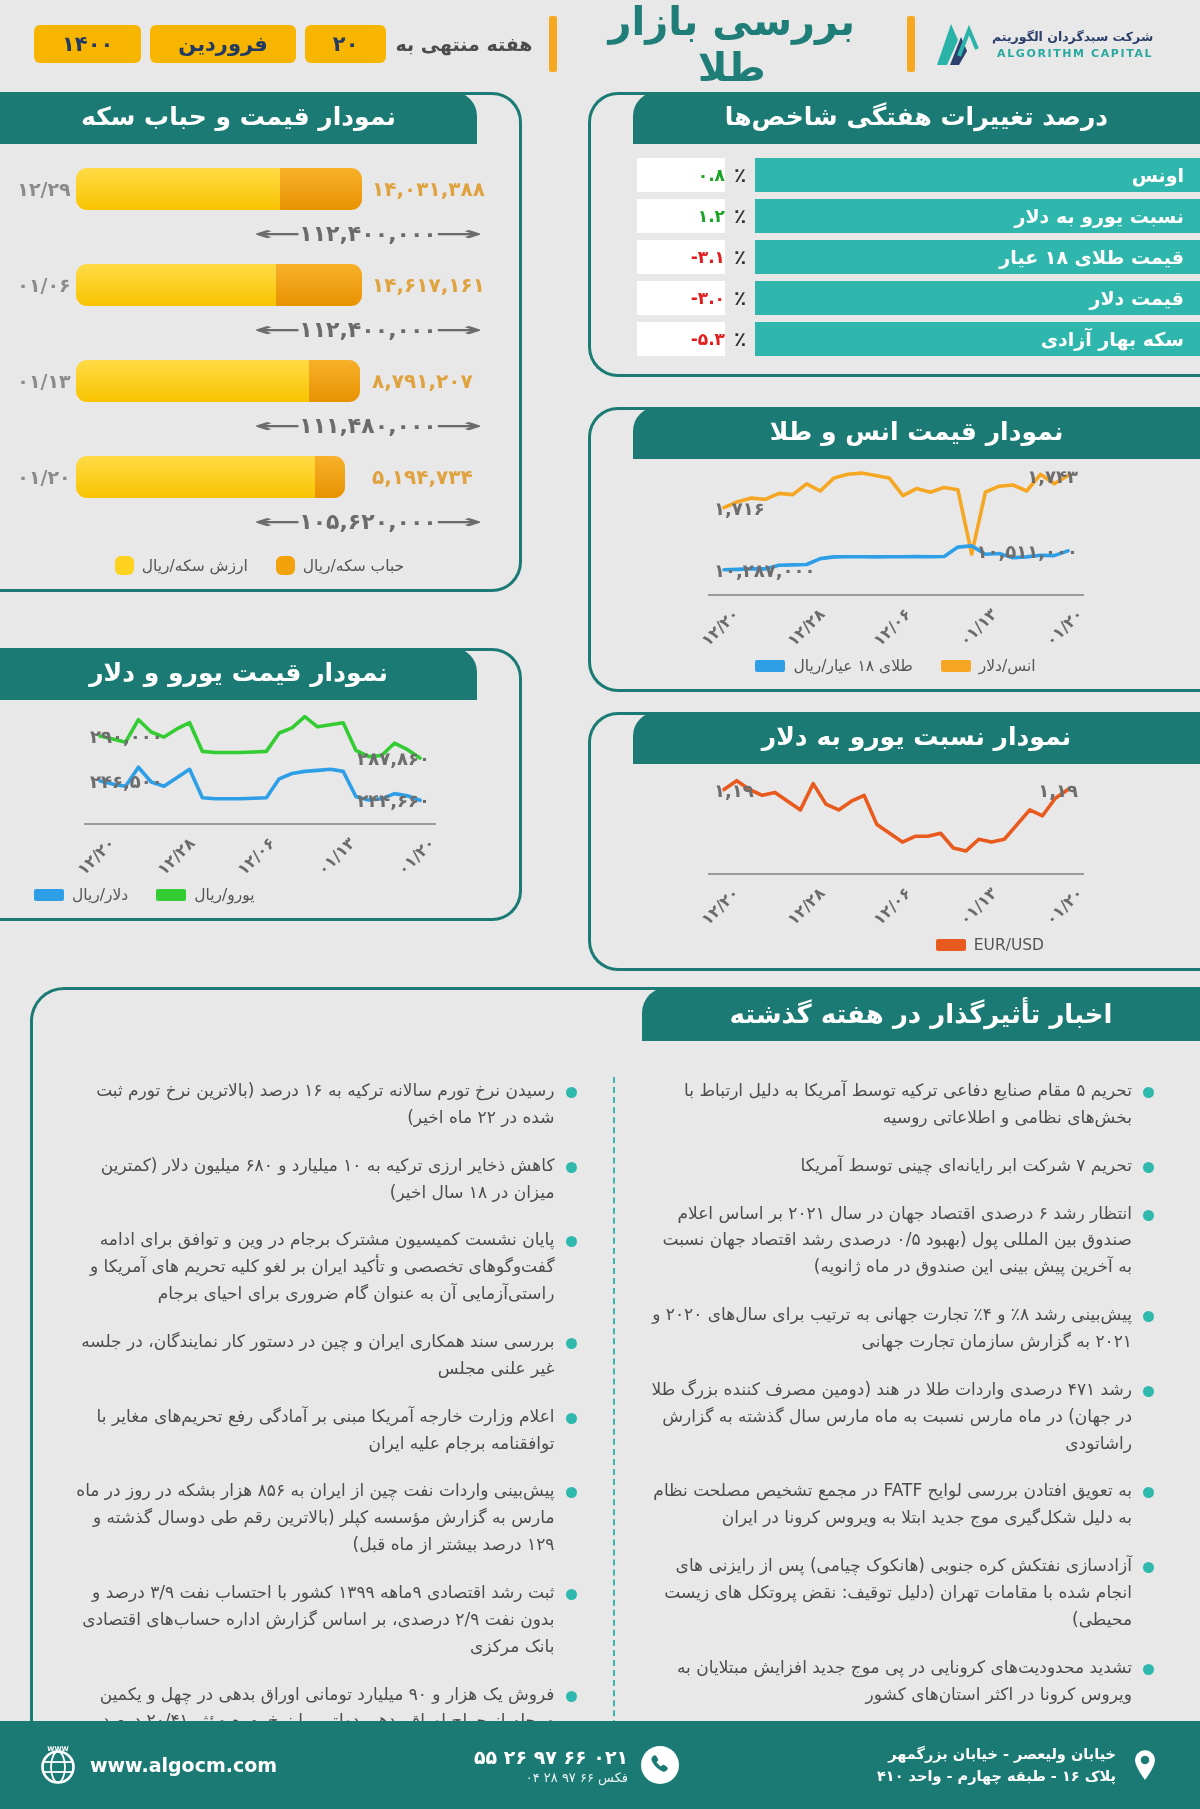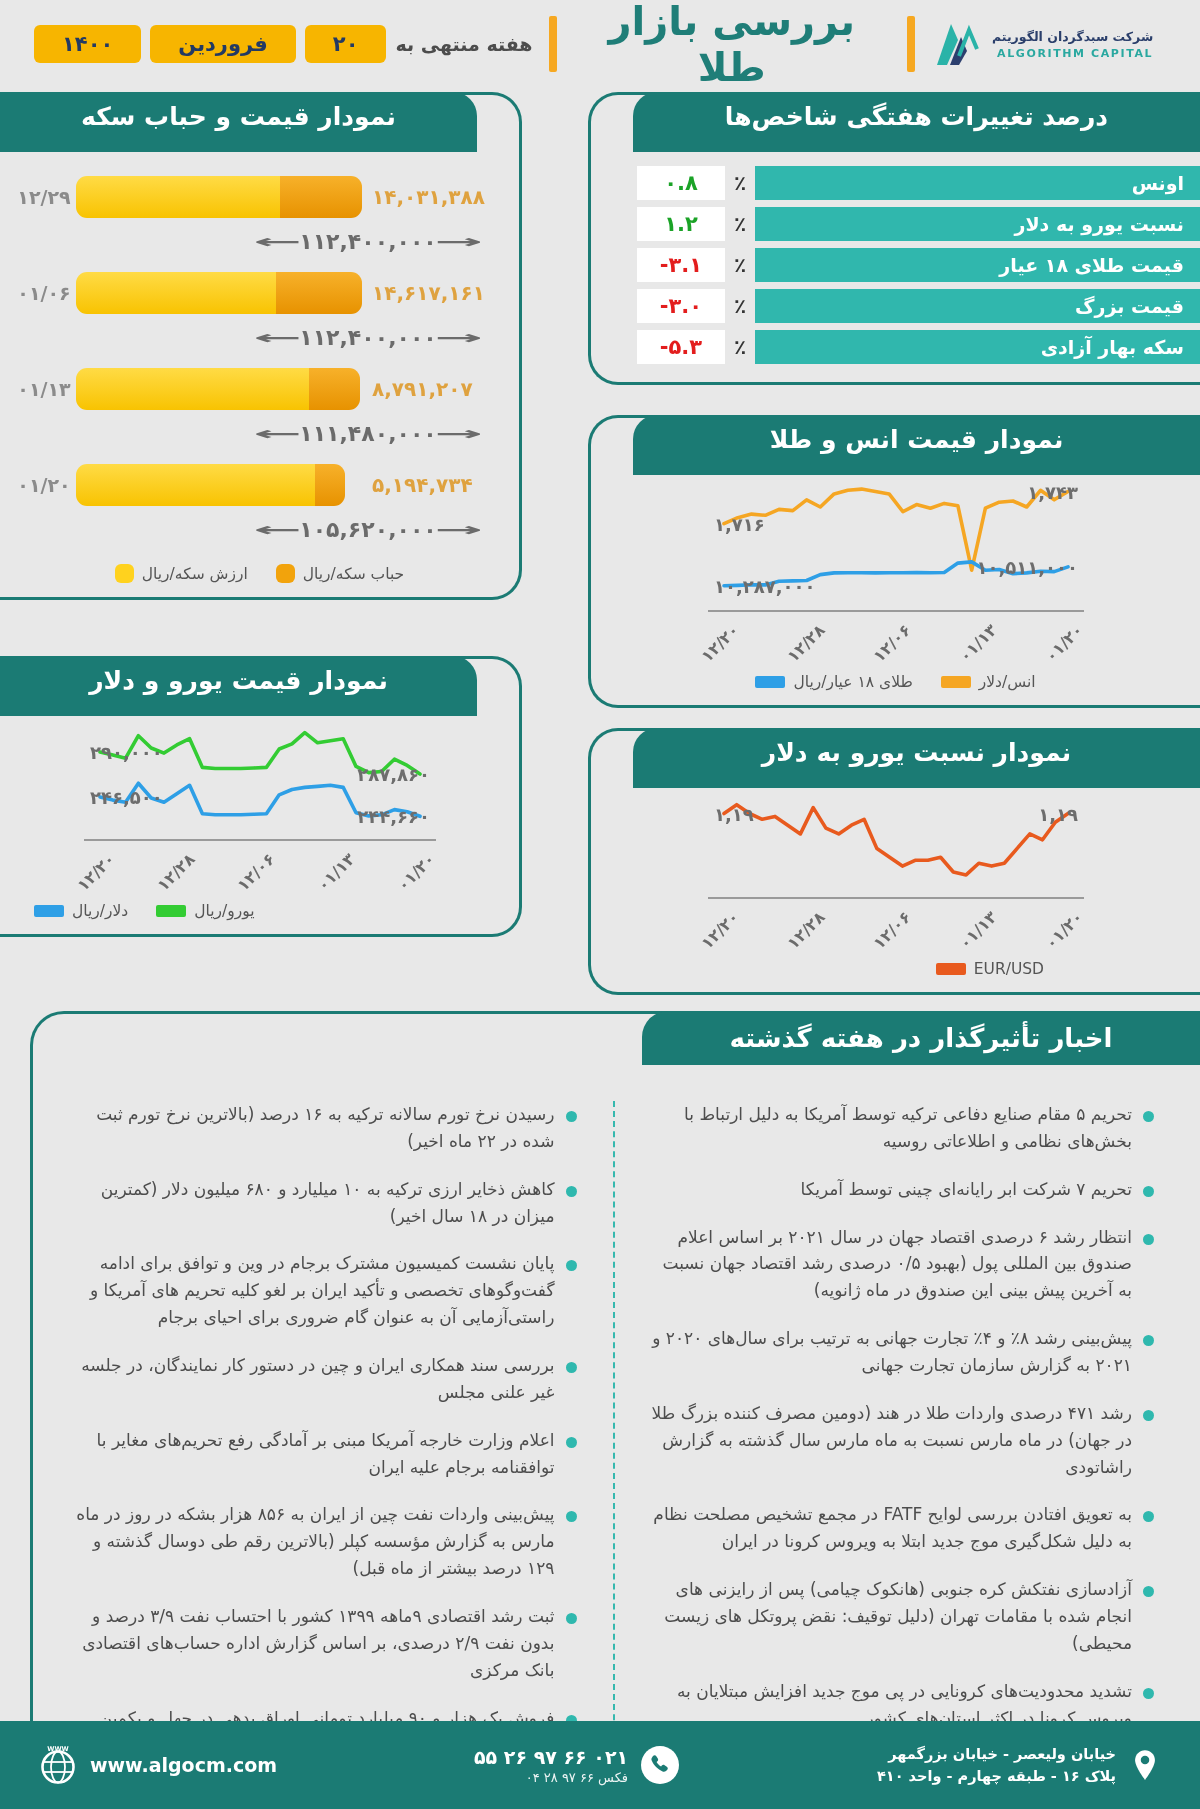--- a/index.html
+++ b/index.html
@@ -21,32 +21,32 @@
   .chip { background:#f7b500; color:#233a63; font-weight:bold; font-size:21px; padding:7px 28px; border-radius:6px; }
 
   
   .cols { display:flex; align-items:flex-start; margin-top:4px; }
   .col-r { width:612px; display:flex; flex-direction:column; }
   .col-l { flex:1; display:flex; flex-direction:column; align-items:flex-end; }
   .card { border:3px solid #1b7b74; position:relative; }
   .card-r { border-right:none; border-radius:30px 0 0 30px; width:100%; }
   .card-l { border-left:none; border-radius:0 30px 30px 0; width:522px; }
   .card-head { background:#1b7b74; color:#fff; font-weight:bold; font-size:25px;
-               height:60px; line-height:50px; text-align:center; }
+               height:52px; line-height:50px; text-align:center; }
   .card-r .card-head { margin:-3px 0 0 42px; border-radius:24px 0 0 0; }
   .card-l .card-head { margin:-3px 42px 0 0; border-radius:0 24px 0 0; }
 
   
   .idx-rows { padding:14px 0 18px 46px; display:flex; flex-direction:column; gap:7px; }
   .idx-row { display:flex; align-items:center; gap:9px; }
   .idx-label { flex:1; background:#30b7ad; color:#fff; font-weight:bold; font-size:19px;
                height:34px; line-height:34px; padding-right:16px; }
   .idx-pct { font-size:20px; font-weight:bold; color:#333; }
-  .idx-val { width:88px; height:34px; background:#fff; text-align:center; line-height:34px;
-             font-size:21px; font-weight:bold; }
+  .idx-val { width:88px; height:34px; background:#fff; line-height:34px;
+             font-size:17px; font-weight:bold; }
   .up { color:#1ba327; } .down { color:#e31d1d; }
 
   
   .coin-body { padding:20px 8px 4px 12px; }
   .bar-group { margin-bottom:8px; }
   .bar-row { direction:ltr; display:flex; align-items:center; height:50px; }
   .bar-date { width:64px; color:#8b8b8b; font-size:19px; font-weight:bold; text-align:center; }
   .bar-track { width:286px; height:42px; display:flex; }
   .seg-y { background:linear-gradient(#ffdb45,#f8c301); border-radius:11px 0 0 11px; height:100%; }
   .seg-o { background:linear-gradient(#f7b12a,#e79200); border-radius:0 11px 11px 0; height:100%; }
@@ -134,21 +134,21 @@
      <div class="idx-label">نسبت یورو به دلار</div>
      <div class="idx-pct">٪</div>
      <div class="idx-val up"><span class="ltr">۱.۲</span></div>
    </div>
             <div class="idx-row">
      <div class="idx-label">قیمت طلای ۱۸ عیار</div>
      <div class="idx-pct">٪</div>
      <div class="idx-val down"><span class="ltr">-۳.۱</span></div>
    </div>
             <div class="idx-row">
-     <div class="idx-label">قیمت بزرگ</div>
+     <div class="idx-label">قیمت دلار</div>
      <div class="idx-pct">٪</div>
      <div class="idx-val down"><span class="ltr">-۳.۰</span></div>
    </div>
             <div class="idx-row">
      <div class="idx-label">سکه بهار آزادی</div>
      <div class="idx-pct">٪</div>
      <div class="idx-val down"><span class="ltr">-۵.۳</span></div>
    </div>
           </div>
       </section>

